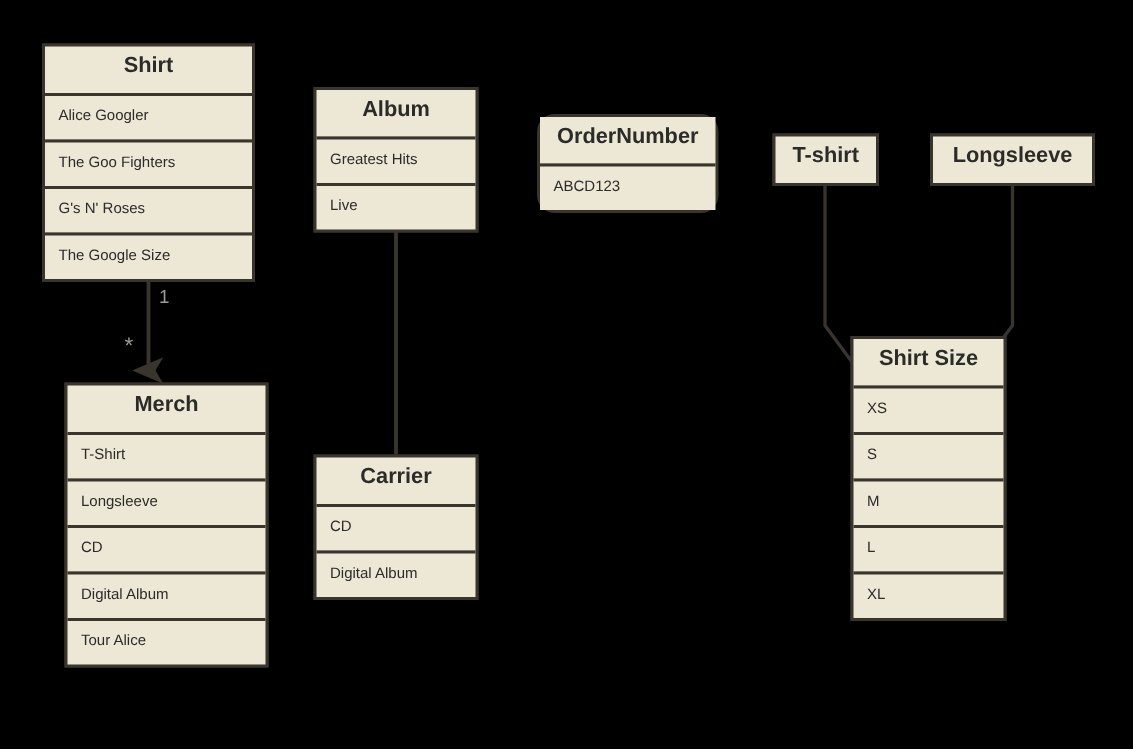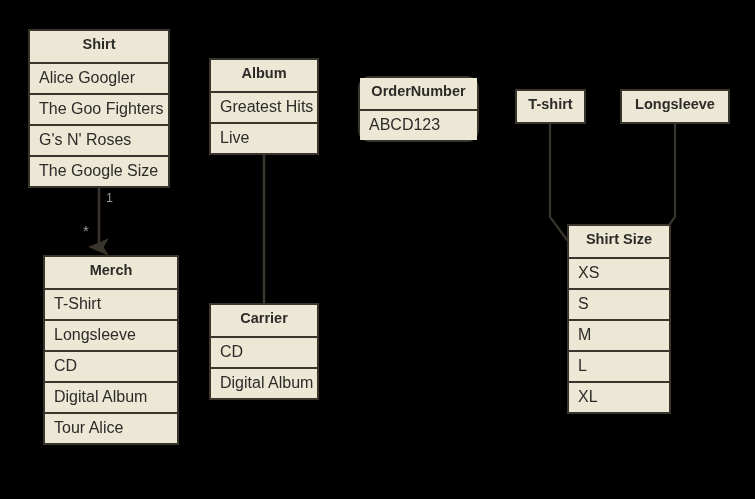--- a/index.html
+++ b/index.html
@@ -29,21 +29,21 @@
     border: 2px solid #3A352C;
     background: #3A352C;
   }
   .cell {
     box-sizing: border-box;
     background: #EDE7D6;
     color: #2B2B28;
     height: 31px;
     line-height: 27px;
     padding: 0 9px;
-    font-size: 16px;
+    font-size: 10px;
     white-space: nowrap;
     overflow: hidden;
   }
   .cell + .cell {
     border-top: 2px solid #3A352C;
   }
   .cell.header {
     font-weight: bold;
     text-align: center;
     font-size: 14.5px;

